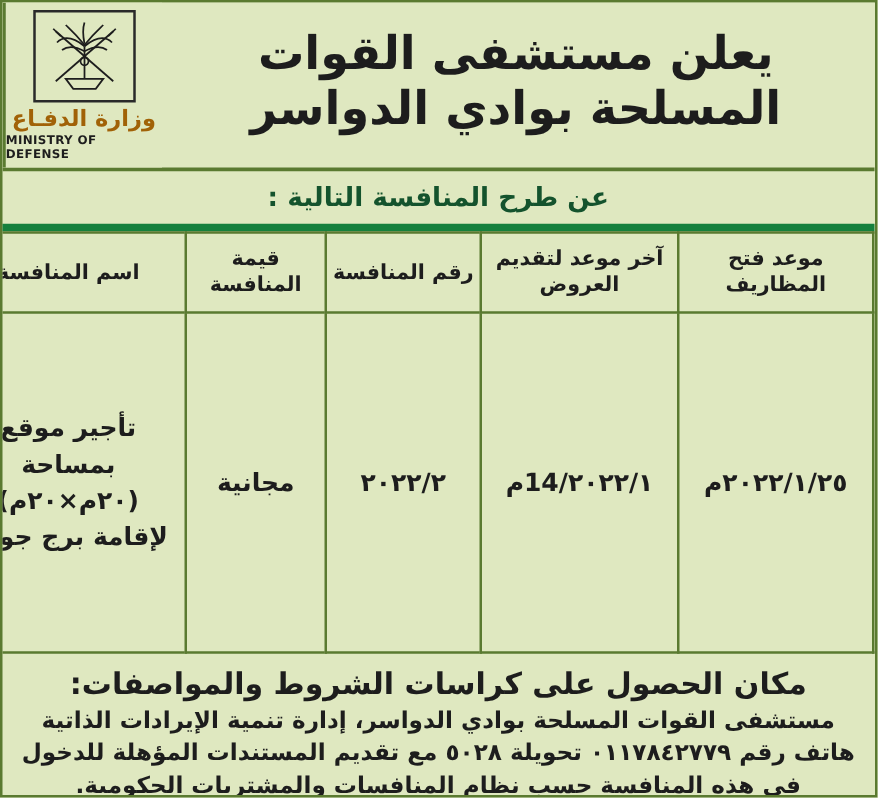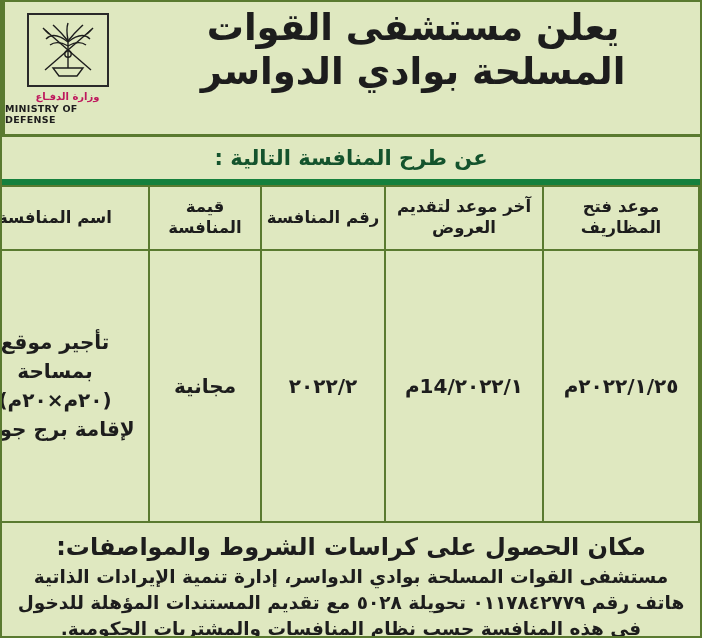--- a/index.html
+++ b/index.html
@@ -28,21 +28,21 @@
     display: flex;
     flex-direction: row;
     align-items: stretch;
     height: 132px;
     border-bottom: 3px solid #5a7a30;
     background: #dfe8c0;
   }
   .header-title {
     flex: 1 1 auto;
     display: flex;
-    align-items: flex-start;
+    align-items: center;
     justify-content: center;
     text-align: center;
     padding: 4px 10px 10px 6px;
   }
   .header-title h1 {
     margin: 0;
     font-size: 37px;
     line-height: 1.18;
     font-weight: bold;
     color: #1d1d1d;
@@ -66,23 +66,23 @@
     border: 2px solid #2a2a2a;
     box-sizing: border-box;
     display: flex;
     align-items: center;
     justify-content: center;
     background: #dfe8c0;
     margin-bottom: 2px;
   }
   .emblem svg { display: block; }
   .logo-ar {
-    font-size: 10px;
-    font-weight: bold;
-    color: #be185d;
+    font-size: 18px;
+    font-weight: bold;
+    color: #a16207;
     line-height: 1.1;
     margin-top: 2px;
   }
   .logo-en {
     font-size: 9.5px;
     font-weight: bold;
     color: #1d1d1d;
     letter-spacing: 0.3px;
     direction: ltr;
     line-height: 1.2;

